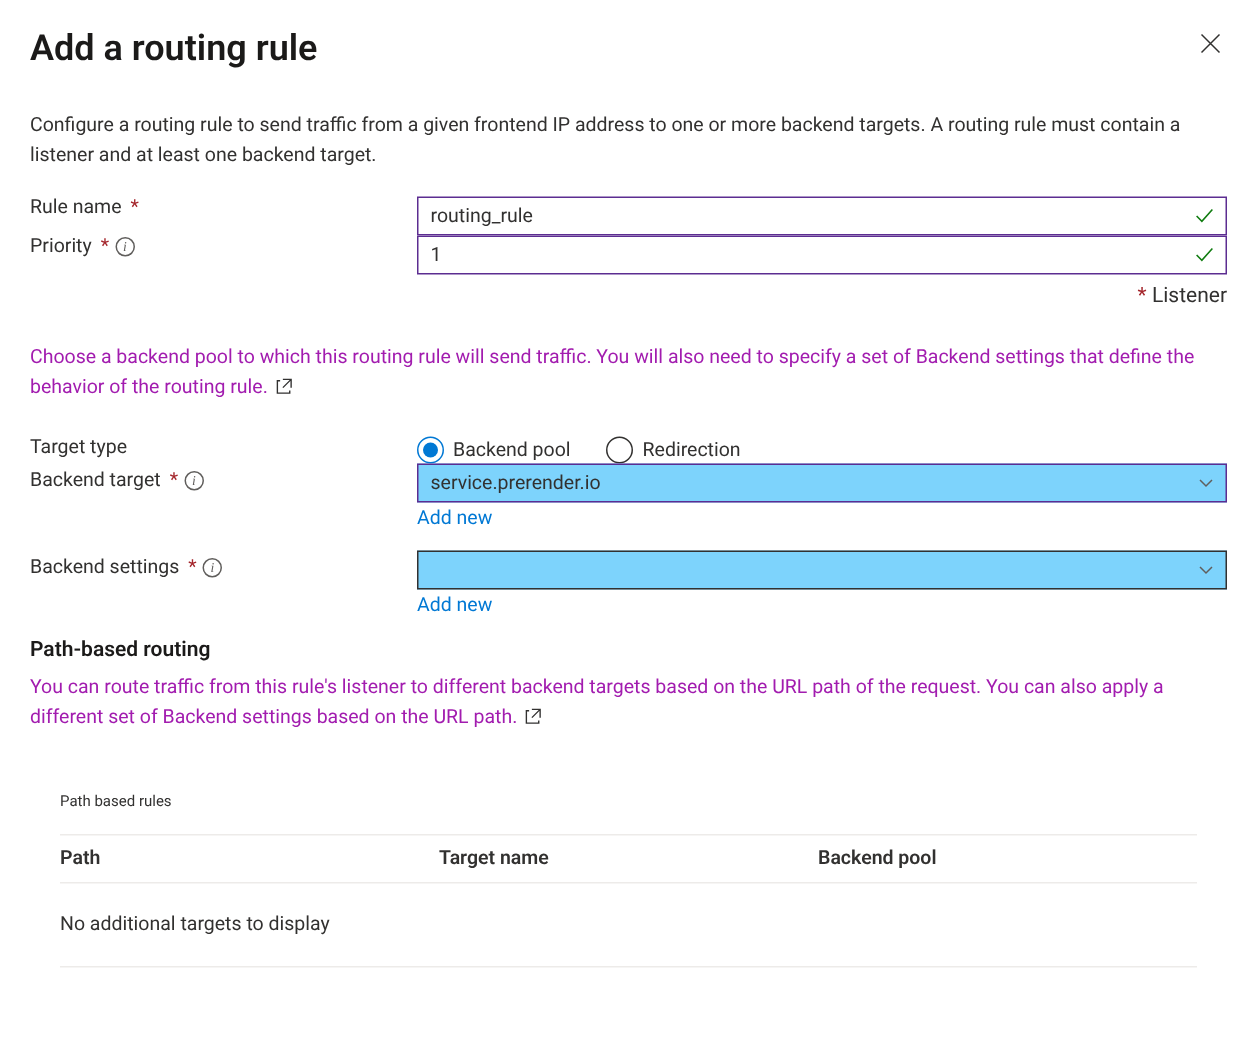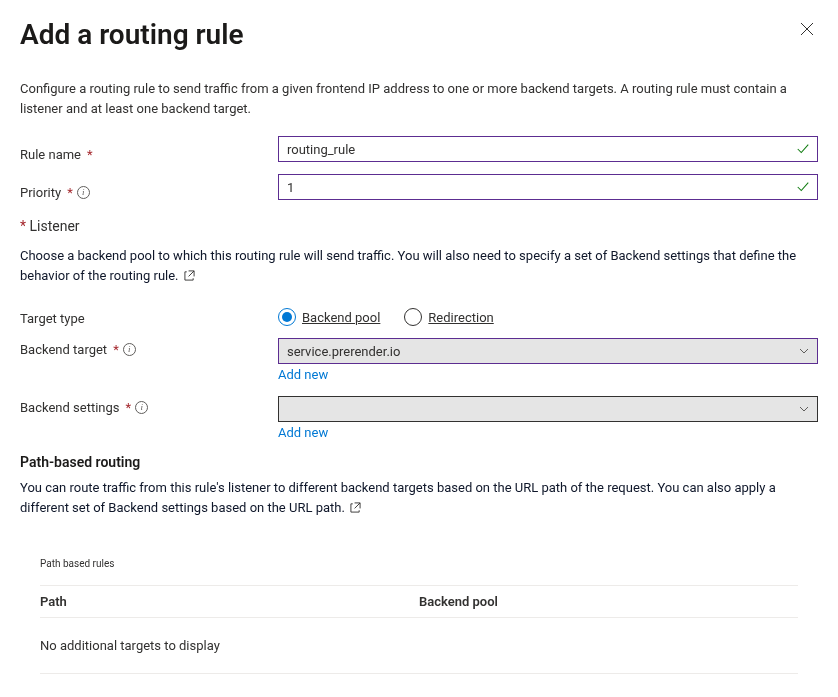--- a/index.html
+++ b/index.html
@@ -15,43 +15,42 @@
       width: 838px;
       padding: 18px 20px;
     }
     .header-row {
       display: flex;
       justify-content: space-between;
       align-items: flex-start;
       margin-bottom: 28px;
     }
     .page-title {
-      font-size: 28px;
+      font-size: 24px;
       font-weight: 600;
       color: #1b1a19;
     }
     .close-btn {
       background: none;
       border: none;
       font-size: 16px;
       color: #323130;
       cursor: pointer;
       padding: 4px;
       line-height: 1;
     }
     .description {
       font-size: 13px;
       color: #323130;
       line-height: 1.5;
       margin-bottom: 18px;
     }
     .form-row {
       display: flex;
-      align-items: flex-end;
-      margin-bottom: 12px;
+      align-items: flex-start;
     }
     .label-col {
       width: 258px;
       flex-shrink: 0;
       display: flex;
       align-items: center;
       gap: 4px;
     }
     .field-label {
       font-size: 13px;
@@ -72,21 +71,20 @@
       font-size: 9px;
       color: #605e5c;
       cursor: help;
       line-height: 1;
       font-style: italic;
       font-family: Georgia, serif;
     }
     .input-col {
       flex: 1;
       position: relative;
-      text-decoration: underline;
     }
     .text-input, .select-input {
       width: 100%;
       height: 26px;
       border: 1px solid #605e5c;
       padding: 3px 30px 3px 8px;
       font-size: 13px;
       color: #323130;
       font-family: inherit;
       background: #fff;
@@ -104,21 +102,21 @@
     }
     .validation-check svg {
       width: 14px;
       height: 14px;
       display: block;
     }
     .select-input {
       appearance: none;
       -webkit-appearance: none;
       -moz-appearance: none;
-      background: #e5e5e5;
+      background: #7dd3fc;
       cursor: pointer;
     }
     .select-wrap {
       position: relative;
     }
     .select-wrap.blackborder .select-input {
       border-color: #323130;
     }
     .select-chevron {
       position: absolute;
@@ -128,21 +126,22 @@
       pointer-events: none;
       color: #605e5c;
     }
     .select-chevron svg {
       width: 12px;
       height: 12px;
       display: block;
     }
     .tabs {
       display: flex;
-      margin-bottom: 4px;
+      margin-bottom: 16px;
+      justify-content: flex-end;
     }
     .tab {
       background: none;
       border: none;
       padding: 6px 0;
       font-size: 14px;
       color: #323130;
       cursor: pointer;
       font-family: inherit;
       border-bottom: 2px solid transparent;
@@ -150,21 +149,21 @@
     .tab .req {
       color: #a4262c;
     }
     .tab.active {
       font-weight: 600;
       border-bottom: 2px solid #0078d4;
     }
     .section-desc {
       font-size: 13px;
       line-height: 1.5;
-      color: #0f172a;
+      color: #a21caf;
       margin-bottom: 22px;
     }
     .ext-link-icon {
       display: inline-block;
       margin-left: 2px;
       vertical-align: -1px;
     }
     .ext-link-icon svg {
       width: 11px;
       height: 11px;
@@ -379,20 +378,21 @@
         <path d="M3 2 H1 V11 H10 V9 M5 1 H11 V7 M11 1 L5 7" stroke="#323130" stroke-width="1" fill="none"></path>
       </svg>
   </span>
 </p>
 
 <div class="path-rules-box">
   <div class="path-rules-title">Path based rules</div>
   <div class="path-table">
     <div class="path-table-header">
       <div class="path-col">Path</div>
+      <div class="path-col">Target name</div>
       <div class="path-col">Backend pool</div>
     </div>
     <div class="path-table-row">
       <div class="path-col empty-row">No additional targets to display</div>
       <div class="path-col"></div>
       <div class="path-col"></div>
       <div class="path-col"></div>
     </div>
   </div>
 </div>

